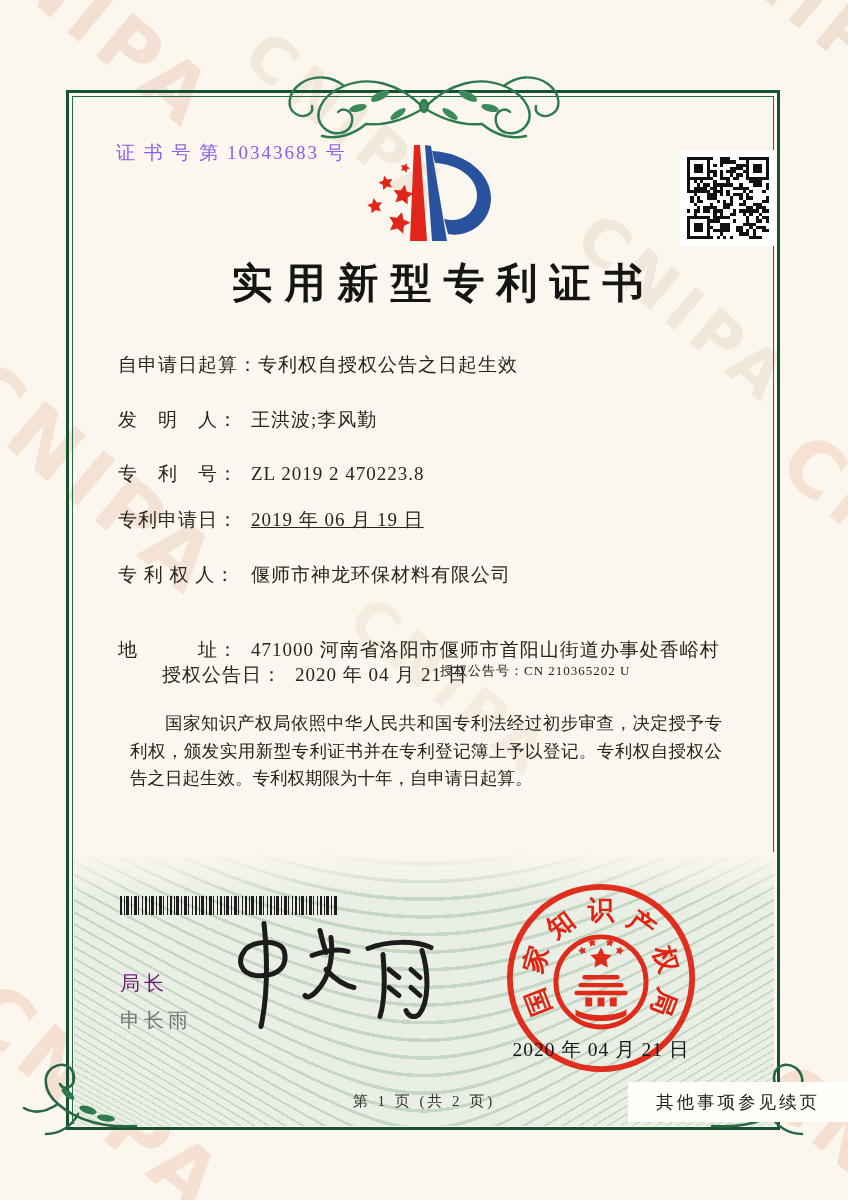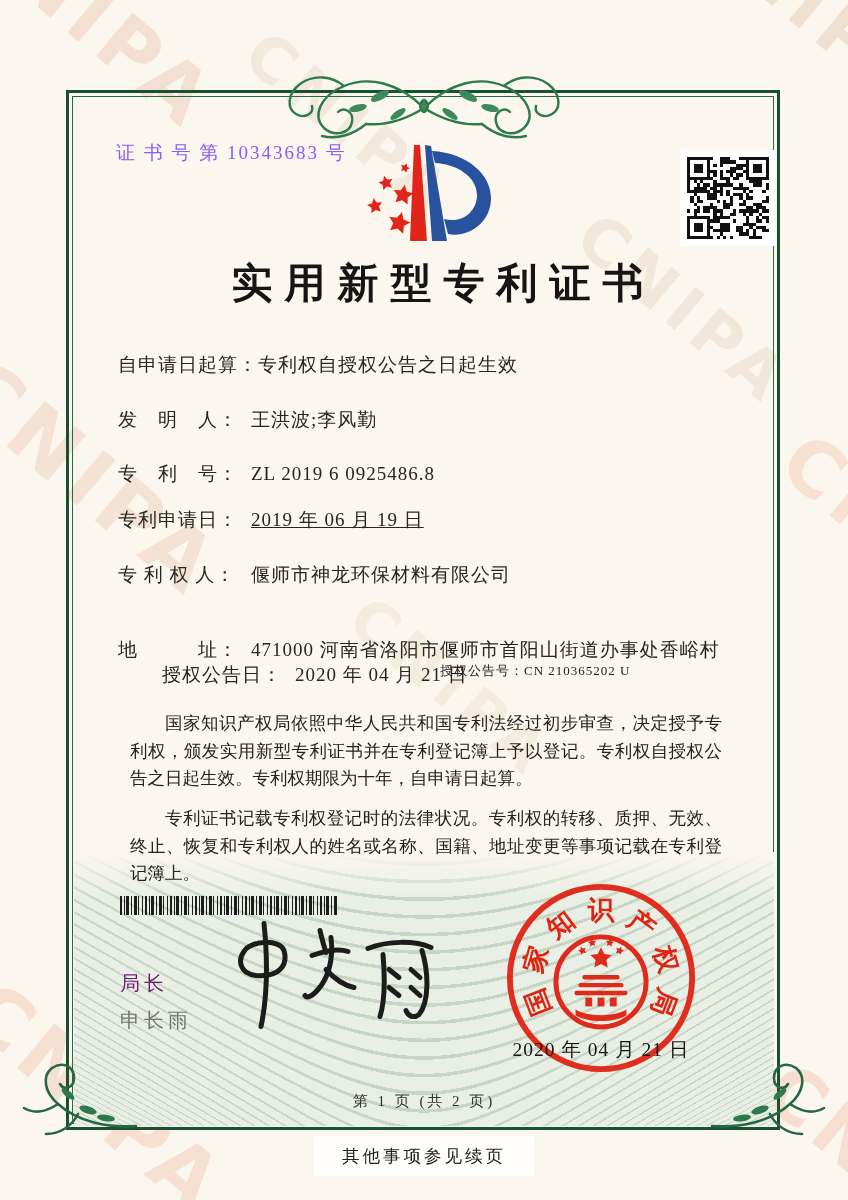--- a/index.html
+++ b/index.html
@@ -77,21 +77,21 @@
   .director-title{left:120px;top:970px;font-size:20px;letter-spacing:4px;color:#701a75;z-index:5;}
   .director-name{left:120px;top:1007px;font-size:20px;letter-spacing:4px;color:#737373;z-index:5;}
   .signature{left:222px;top:916px;z-index:6;}
   .seal{left:503px;top:880px;z-index:6;}
   .seal-ch{font-size:27px;font-weight:bold;fill:#e02313;text-anchor:middle;dominant-baseline:central;
            font-family:"Liberation Serif",serif;}
   .seal-date{left:503px;top:1036px;width:196px;text-align:center;font-size:19.5px;
              letter-spacing:1px;color:#141414;z-index:7;}
   .page-num{left:0;right:0;top:1092px;text-align:center;font-size:15px;letter-spacing:3px;color:#33332e;z-index:5;}
   .note-strip{
-    left:0;right:0;top:1136px;text-align:center;z-index:5;
+    left:0;right:0;top:1082px;text-align:right;z-index:5;
   }
   .note-strip span{
     display:inline-block;background:#fffefb;padding:8px 28px;font-size:17.5px;
     letter-spacing:3px;color:#23231d;
   }
 </style>
 </head>
 <body>
 
 <div class="wm wm1">CNIPA</div>
@@ -503,41 +503,40 @@
 
 <div class="abs title">实用新型专利证书</div>
 
 <div class="abs frow r1">
   <span class="flabel">自申请日起算：</span><span class="fvalue">专利权自授权公告之日起生效</span>
 </div>
 <div class="abs frow r2">
   <span class="flabel">发　明　人：</span><span class="fvalue">王洪波;李风勤</span>
 </div>
 <div class="abs frow r3">
-  <span class="flabel">专　利　号：</span><span class="fvalue">ZL 2019 6 0925486.8</span>
+  <span class="flabel">专　利　号：</span><span class="fvalue">ZL 2019 2 470223.8</span>
 </div>
 <div class="abs frow r4">
   <span class="flabel">专利申请日：</span><span class="fvalue">2019 年 06 月 19 日</span>
 </div>
 <div class="abs frow r5">
   <span class="flabel">专 利 权 人：</span><span class="fvalue">偃师市神龙环保材料有限公司</span>
 </div>
 <div class="abs frow r6">
   <span class="flabel">地　　　址：</span><span class="fvalue">471000 河南省洛阳市偃师市首阳山街道办事处香峪村</span>
 </div>
 <div class="abs frow r7">
   <span class="flabel">授权公告日：</span><span class="fvalue">2020 年 04 月 21 日</span>
 </div>
 <div class="abs grant-no">
   <span class="flabel" style="min-width:0">授权公告号：</span><span class="fvalue">CN 210365202 U</span>
 </div>
 
 <div class="abs bodytext">
   <p>国家知识产权局依照中华人民共和国专利法经过初步审查，决定授予专利权，颁发实用新型专利证书并在专利登记簿上予以登记。专利权自授权公告之日起生效。专利权期限为十年，自申请日起算。</p>
-  <p>专利证书记载专利权登记时的法律状况。专利权的转移、质押、无效、终止、恢复和专利权人的姓名或名称、国籍、地址变更等事项记载在专利登记簿上。</p>
 </div>
 
 <div class="abs barcode"></div>
 
 <div class="abs director-title">局长</div>
 <div class="abs director-name">申长雨</div>
 
 <svg class="abs signature" width="220" height="118" viewBox="0 0 220 115">
   <g fill="none" stroke="#1c1c1c" stroke-width="5" stroke-linecap="round" stroke-linejoin="round">
     <path d="M22,34 C28,23 58,21 62,33 C66,47 58,60 34,58 C17,56 16,42 22,34"></path>

